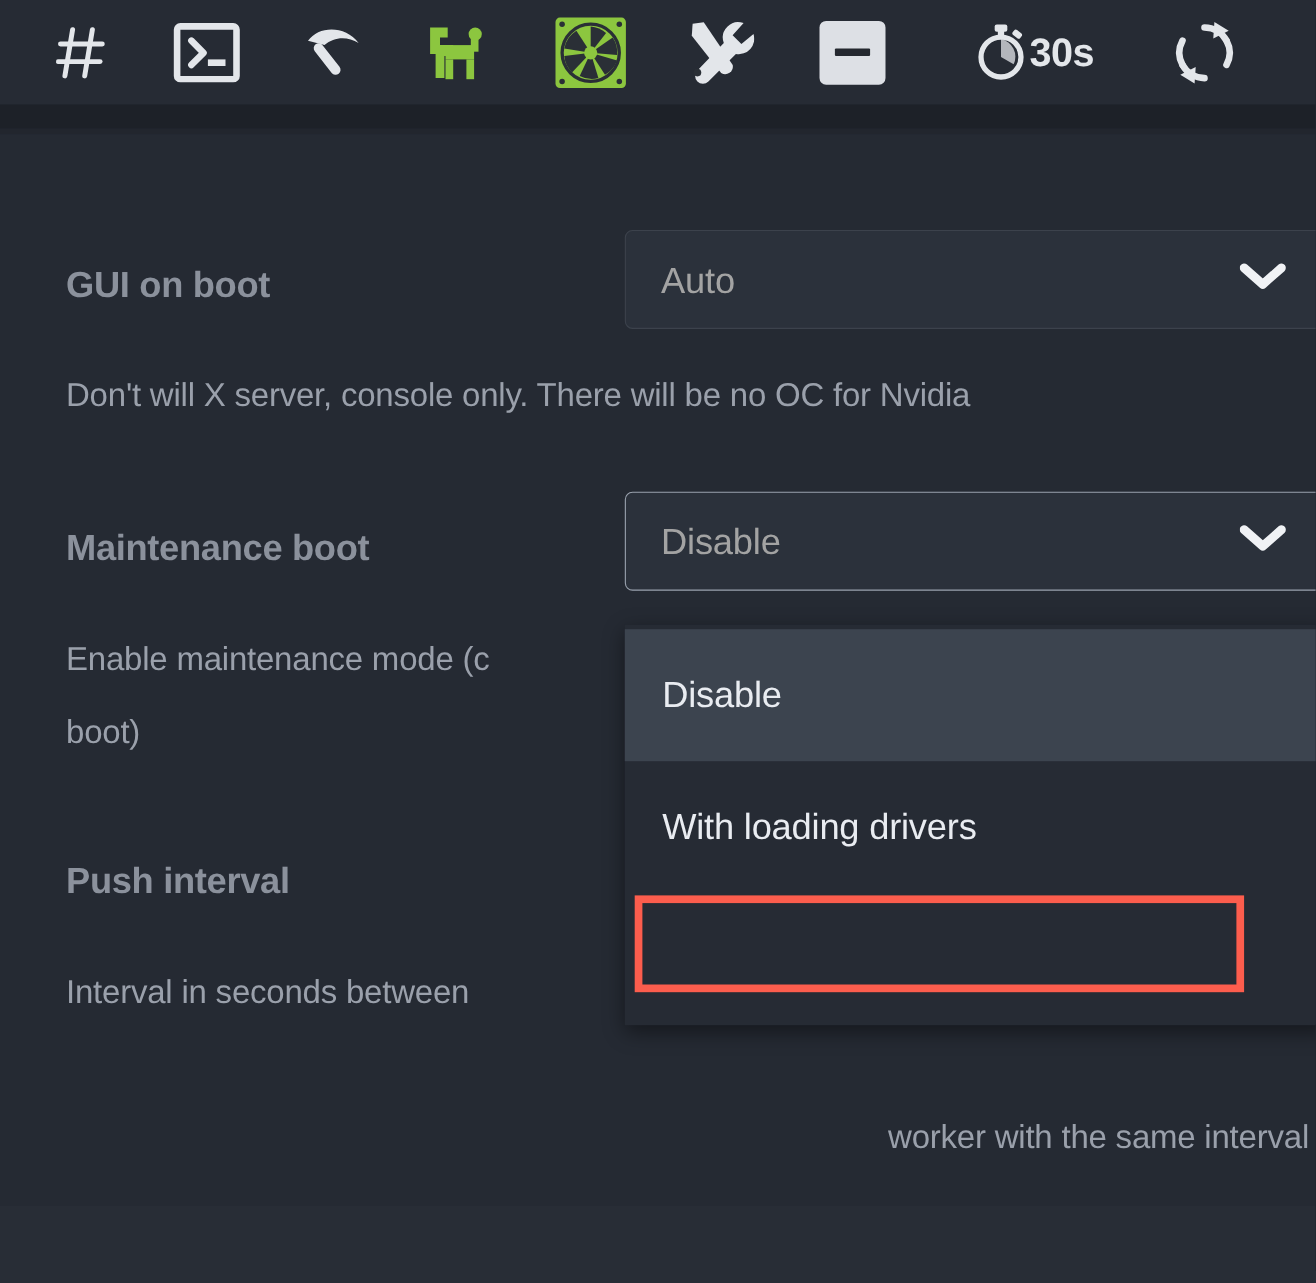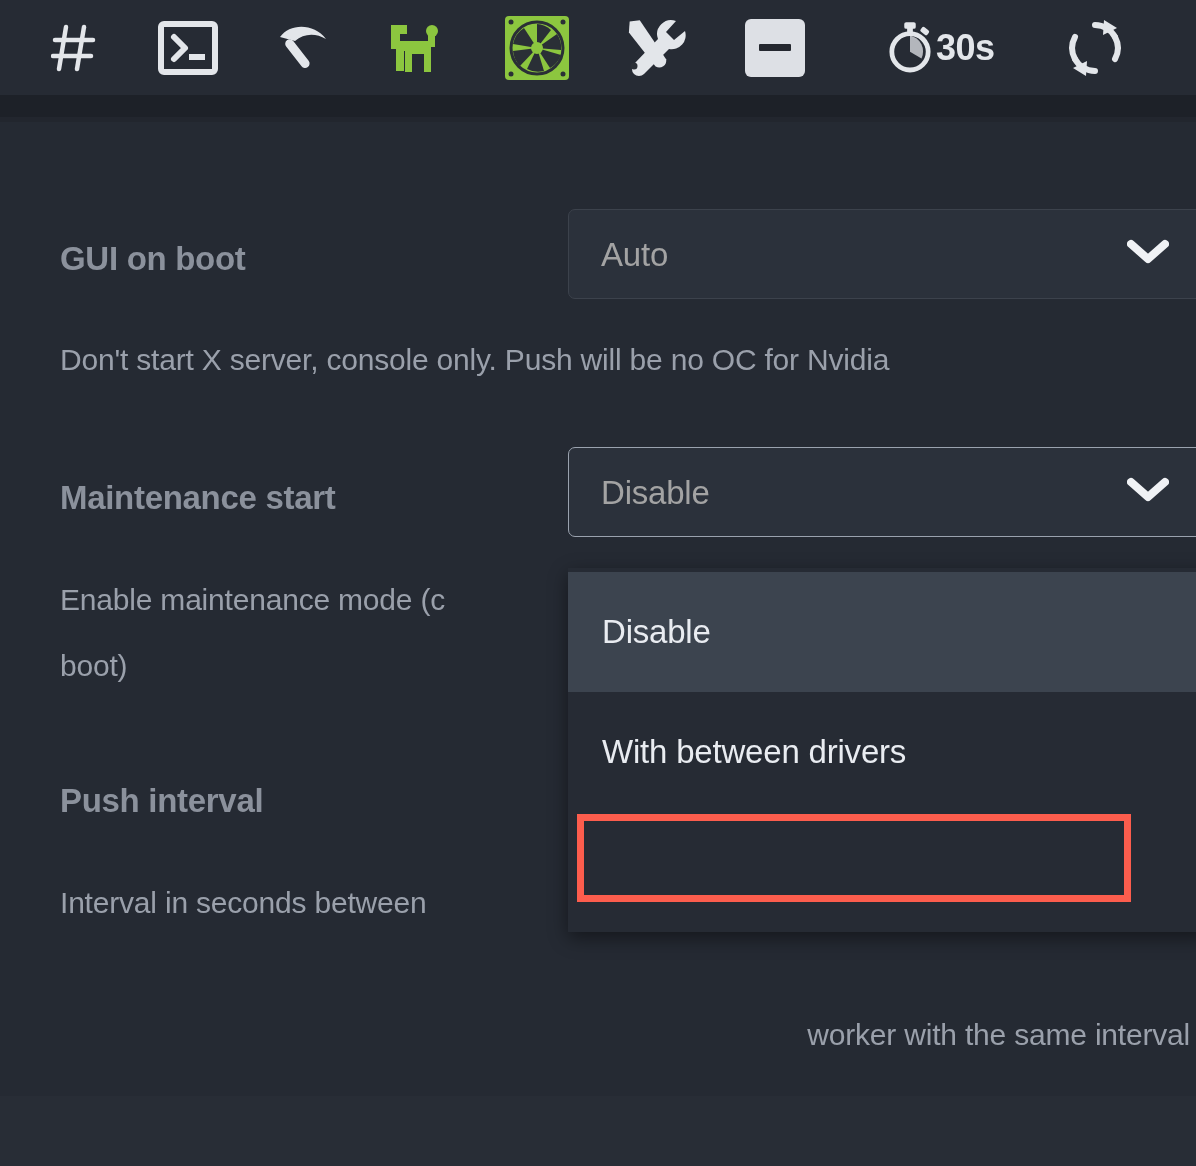--- a/index.html
+++ b/index.html
@@ -274,32 +274,32 @@
     </div>
 
   </div>
 
   <div class="toolbar-divider"></div>
   <div class="toolbar-divider-2"></div>
 
   <div class="content">
 
     <div class="field-label" style="top:118px;">GUI on boot</div>
-    <div class="field-desc" style="top:205px;">Don't start X server, console only. Push will be no OC for Nvidia</div>
+    <div class="field-desc" style="top:205px;">Don't will X server, console only. There will be no OC for Nvidia</div>
 
     <div class="select-box" style="top:87px;">
       <span class="select-value">Auto</span>
       <span class="chev">
         <svg width="42" height="26" viewBox="0 0 42 26" aria-hidden="true">
           <path d="M4 5 L21 20 L38 5" fill="none" stroke="#f0f2f5" stroke-width="8" stroke-linecap="round" stroke-linejoin="round"></path>
         </svg>
       </span>
     </div>
 
-    <div class="field-label" style="top:357px;">Maintenance start</div>
+    <div class="field-label" style="top:357px;">Maintenance boot</div>
     <div class="field-desc" style="top:445px;">Enable maintenance mode (c</div>
     <div class="field-desc" style="top:511px;">boot)</div>
 
     <div class="select-box focused" style="top:325px;">
       <span class="select-value">Disable</span>
       <span class="chev">
         <svg width="42" height="26" viewBox="0 0 42 26" aria-hidden="true">
           <path d="M4 5 L21 20 L38 5" fill="none" stroke="#f0f2f5" stroke-width="8" stroke-linecap="round" stroke-linejoin="round"></path>
         </svg>
       </span>
@@ -311,21 +311,21 @@
 
   </div>
 
   <div class="dropdown">
 
     <div class="dd-item selected">
       <span>Disable</span>
     </div>
 
     <div class="dd-item">
-      <span>With between drivers</span>
+      <span>With loading drivers</span>
     </div>
 
     <div class="dd-item boxed">
       <span class="dd-highlight"></span>
     </div>
 
   </div>
 
   <div class="footer-band"></div>
 

